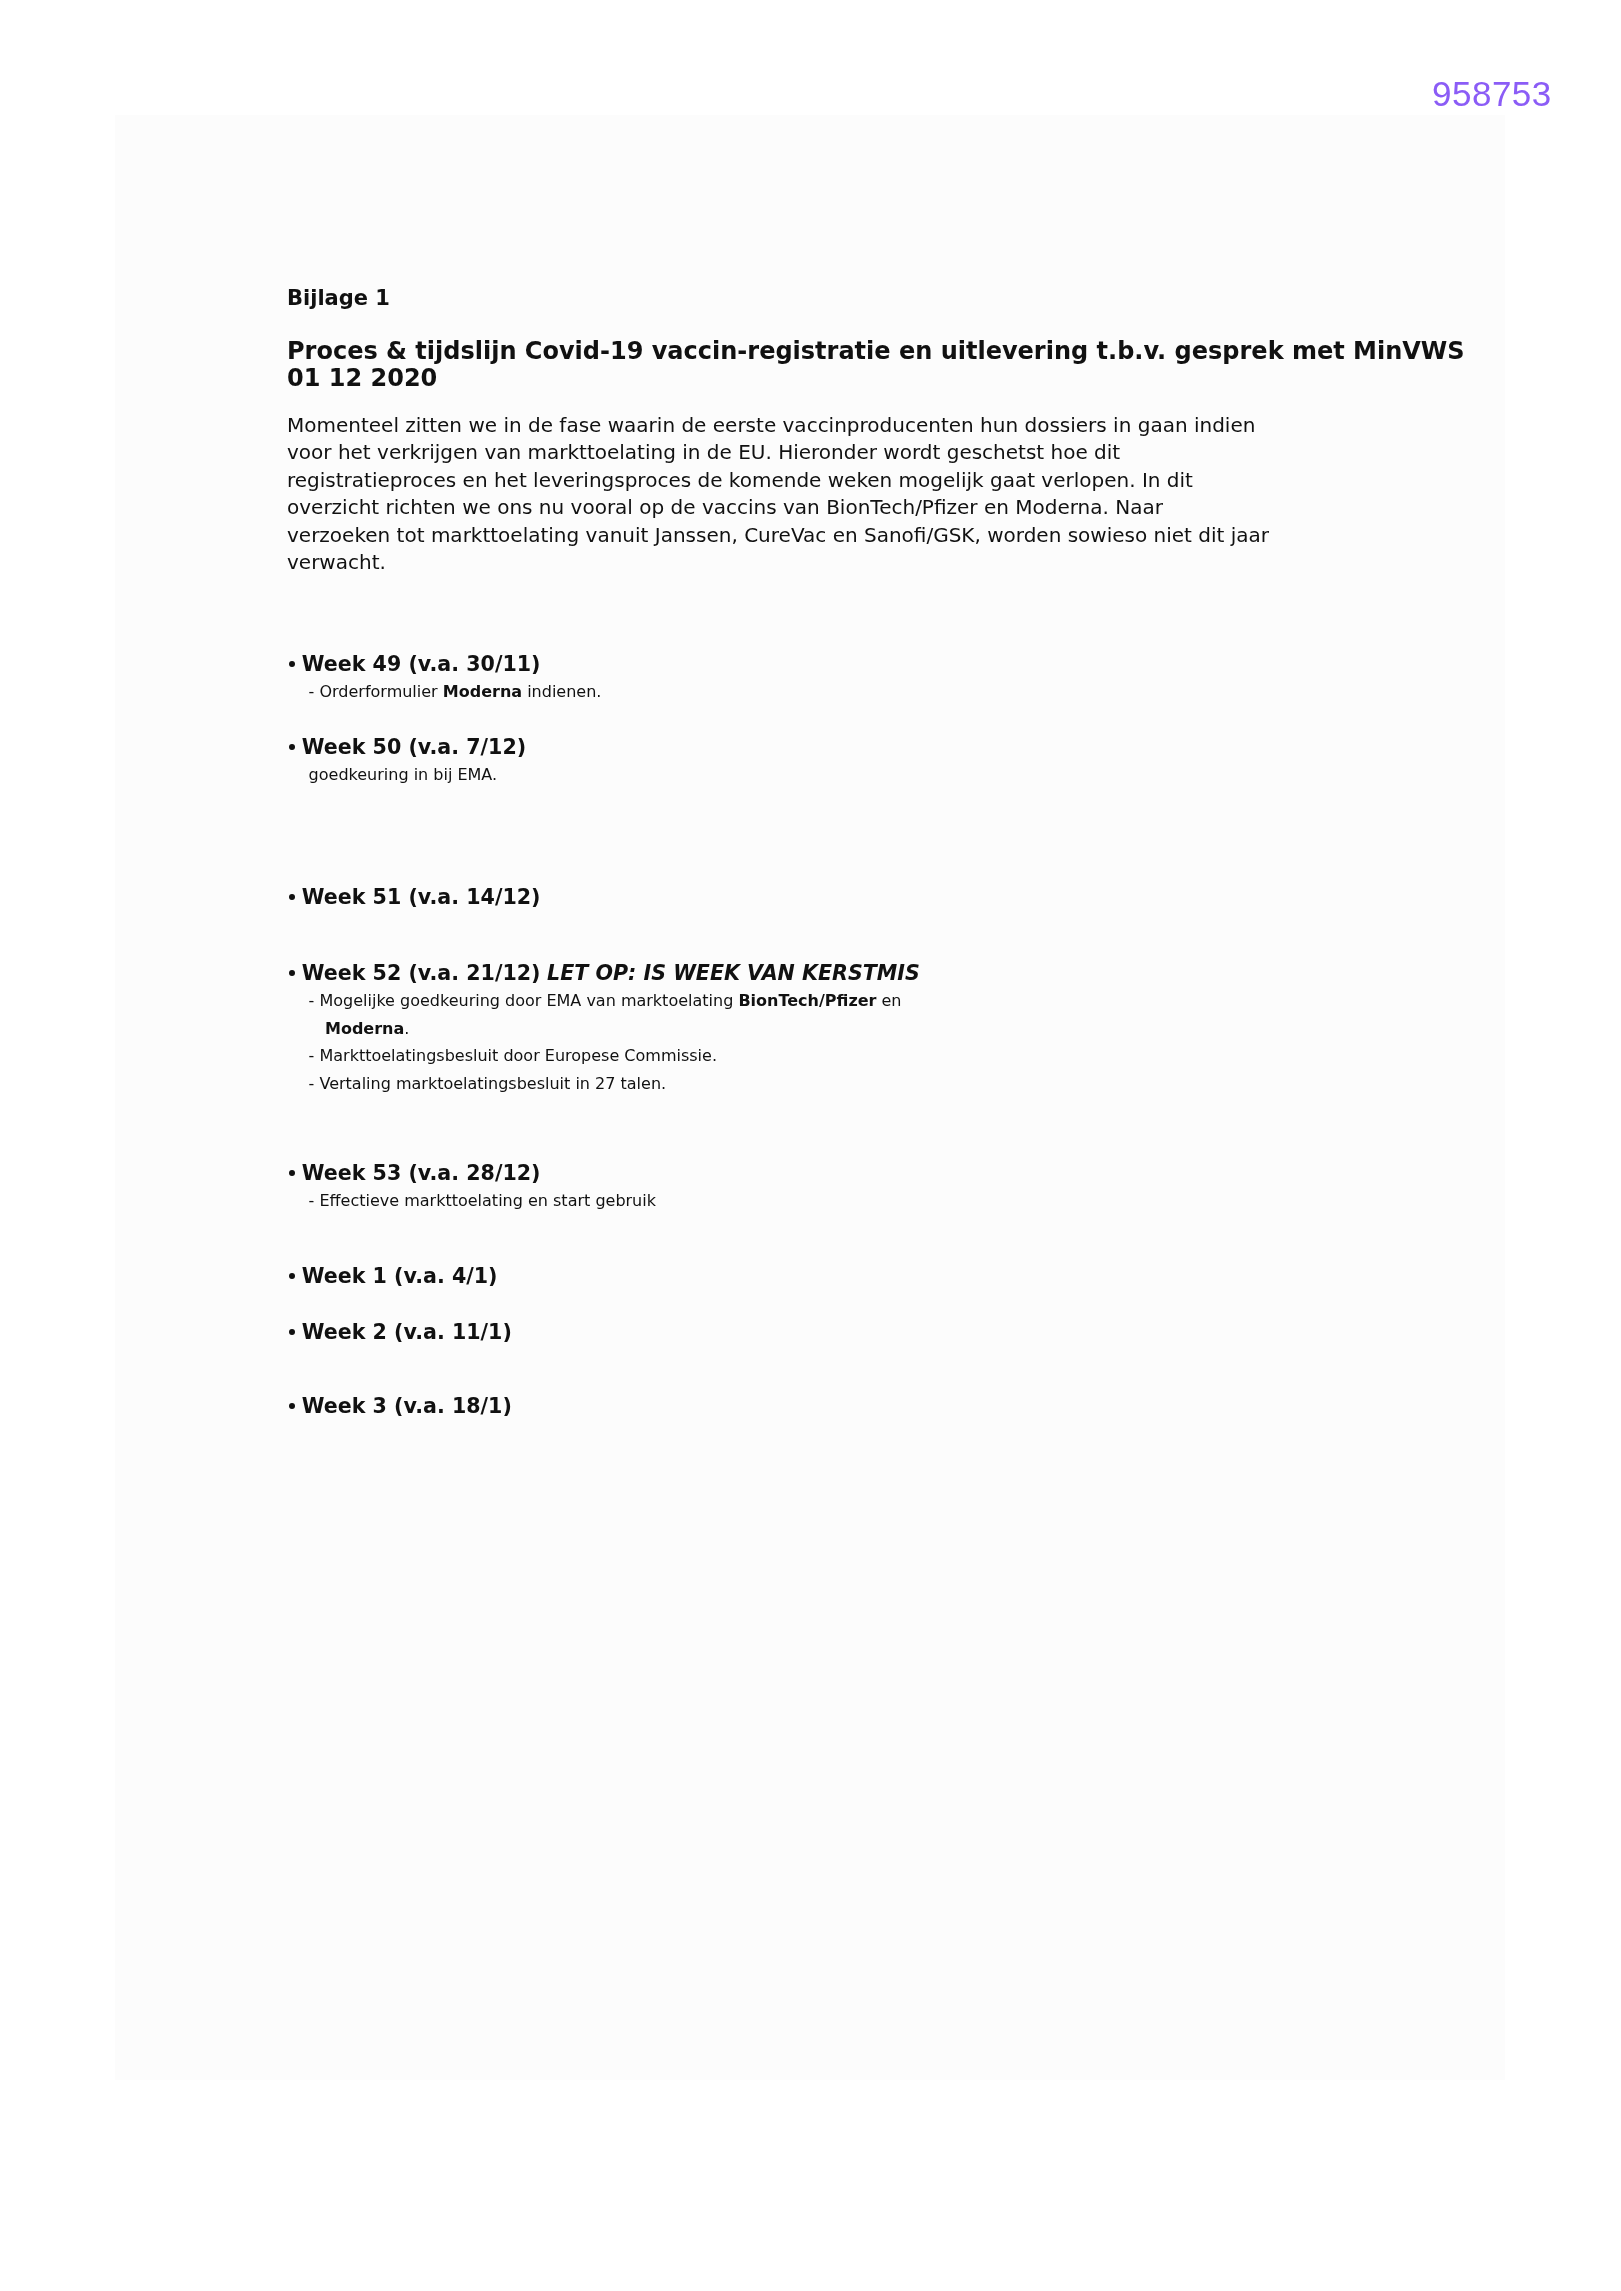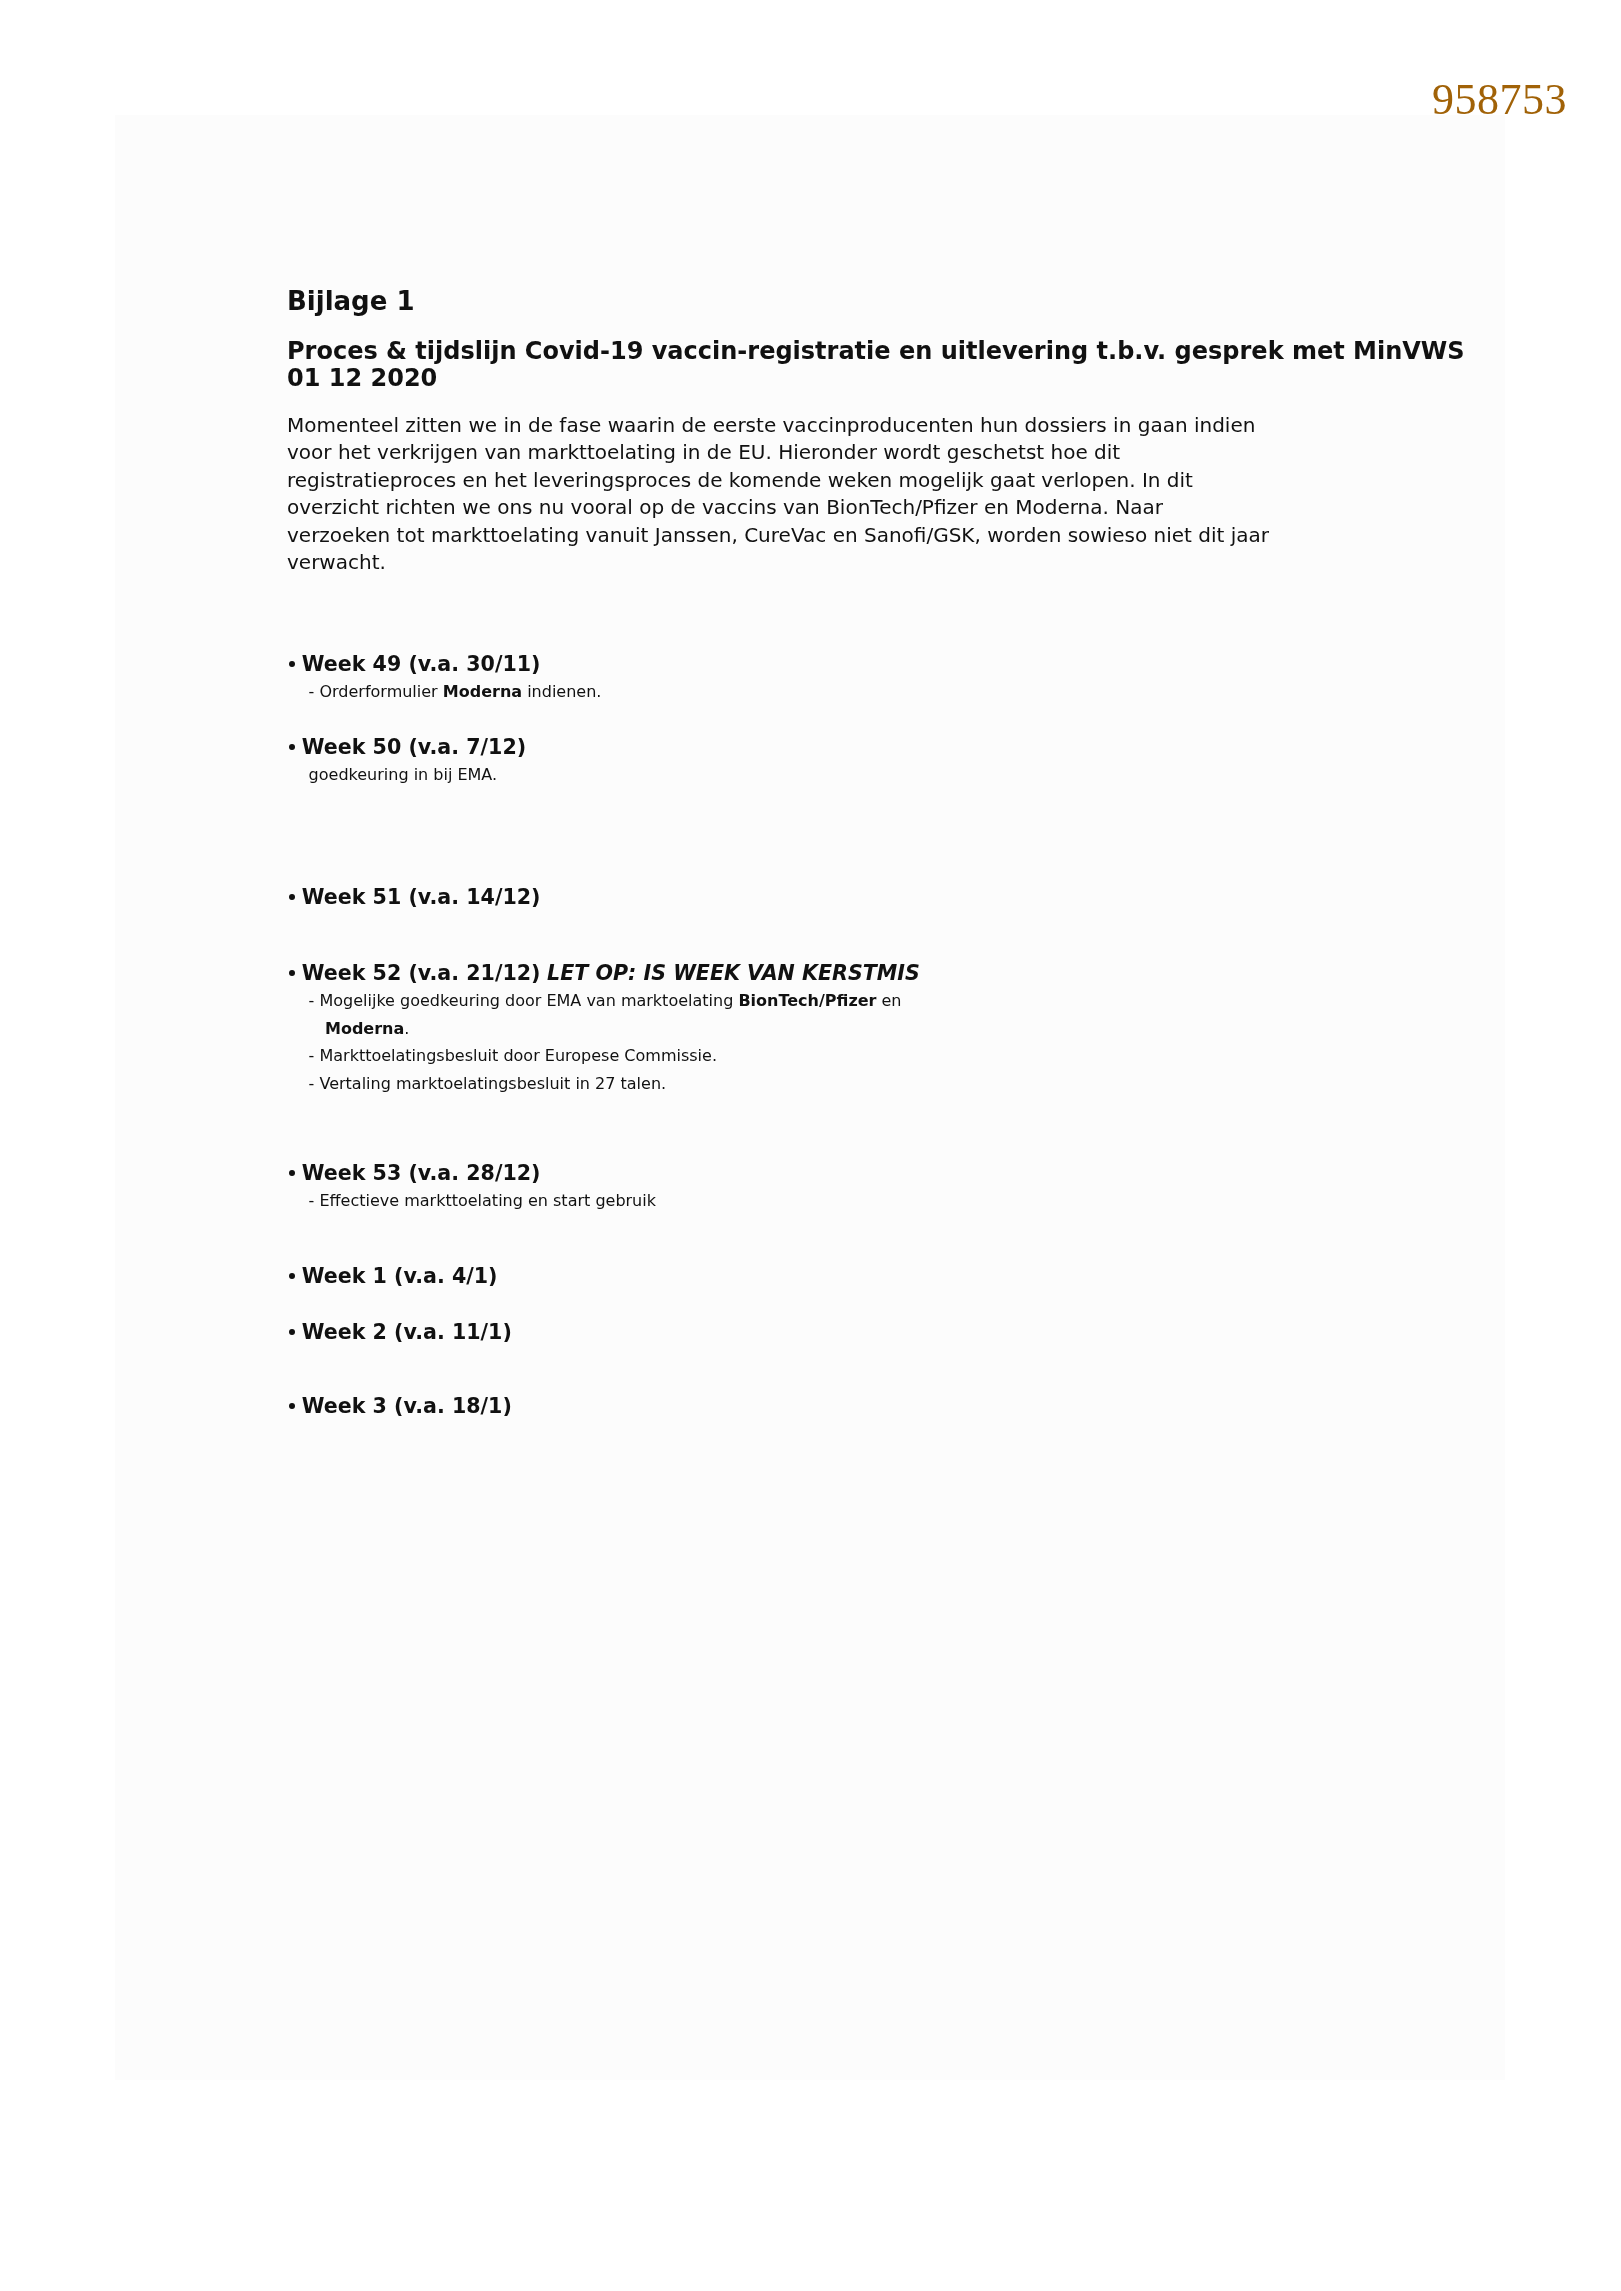--- a/index.html
+++ b/index.html
@@ -1,23 +1,23 @@
 <!DOCTYPE html>
 <html><head>
 <meta charset="utf-8">
 <style>
   html, body { margin: 0; padding: 0; background: #ffffff; }
   body { width: 1621px; height: 2292px; position: relative; overflow: hidden;
          font-family: "DejaVu Sans", sans-serif; color: #111111; }
   .page-area { position: absolute; left: 115px; top: 115px; width: 1390px; height: 1965px;
                background: #fcfcfc; }
-  .doc-id { position: absolute; left: 1432px; top: 74px; font-family: Liberation Serif, serif;
-            font-size: 44px; color: #a16207; letter-spacing: 0.5px; }
+  .doc-id { position: absolute; left: 1432px; top: 74px; font-family: Liberation Sans, sans-serif;
+            font-size: 35px; color: #8b5cf6; letter-spacing: 0.5px; }
   .abs { position: absolute; left: 287px; white-space: nowrap; }
-  .heading { font-size: 26px; font-weight: bold; top: 286px; }
+  .heading { font-size: 21px; font-weight: bold; top: 286px; }
   .subtitle { font-size: 24px; font-weight: bold; line-height: 27.4px; top: 338px; }
   .para { font-size: 20px; line-height: 27.4px; top: 412px; }
   .week { font-size: 20.6px; line-height: 27.4px; }
   .week-title { font-weight: bold; }
   .bullet { display: inline-block; width: 5.9px; height: 5.9px; border-radius: 50%; background: #111;
             vertical-align: middle; margin: 0 6.9px 2.9px 2px; }
   .sub { padding-left: 21.6px; font-size: 16px; line-height: 27.4px; }
   .sub.cont { padding-left: 38px; }
   .note { font-style: italic; font-weight: bold; }
   b { font-weight: bold; }

